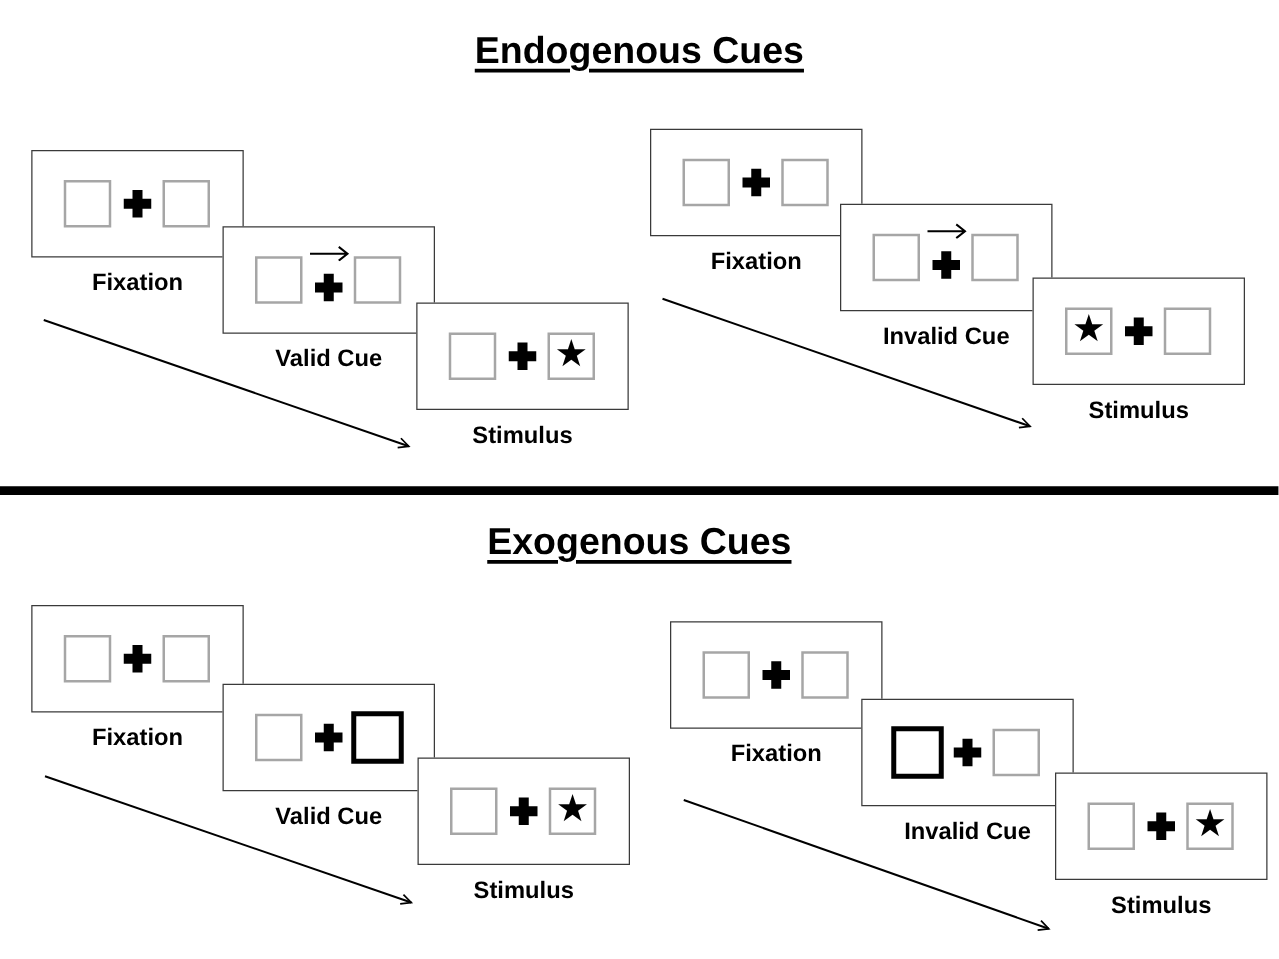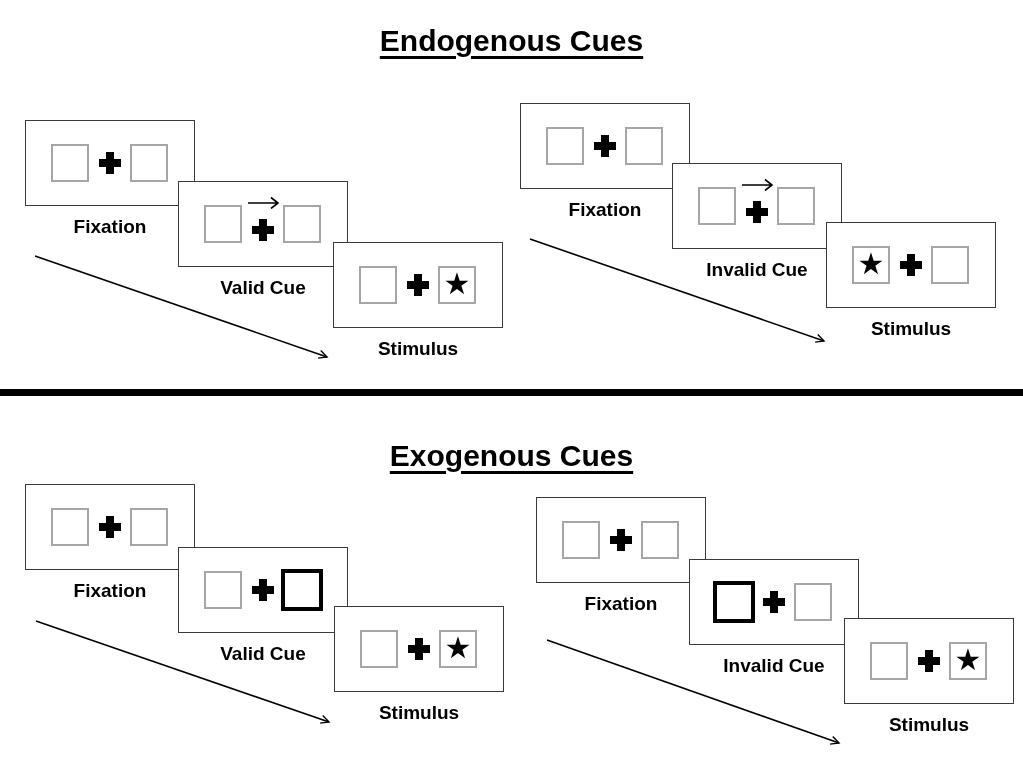--- a/index.html
+++ b/index.html
@@ -6,21 +6,21 @@
   #slide{
     position:relative;width:1023px;height:767px;background:#fff;overflow:hidden;
     font-family:"Liberation Sans",sans-serif;color:#000;text-decoration:underline;
   }
   .section-title{
     position:absolute;left:0;width:100%;text-align:center;
     font-size:30px;font-weight:700;
     text-decoration:underline;text-decoration-thickness:3px;text-underline-offset:5px;
   }
   #title-endo{top:24px;}
-  #title-exo{top:439px;text-align:center;}
+  #title-exo{top:417px;text-align:center;}
   .divider{position:absolute;left:0;top:389px;width:1023px;height:7px;background:#000;}
   .frame{position:absolute;width:170px;}
   .panel{
     position:relative;width:170px;height:86px;background:#fff;
     border:1.5px solid #3a3a3a;box-sizing:border-box;
   }
   .sq{
     position:absolute;top:23px;width:38px;height:38px;background:#fff;
     border:2px solid #a6a6a6;box-sizing:border-box;
   }

